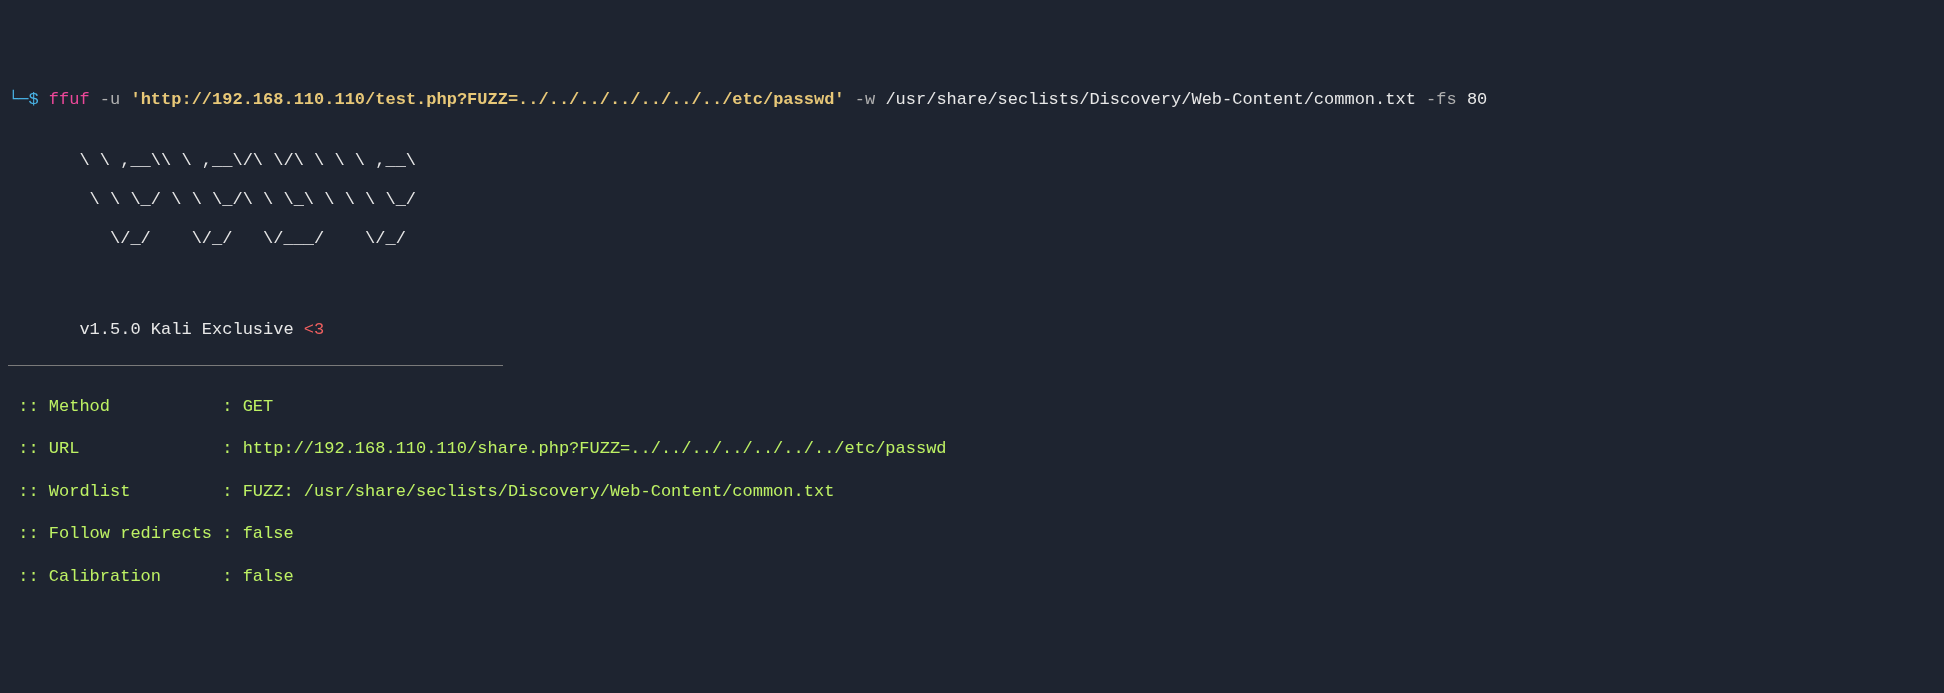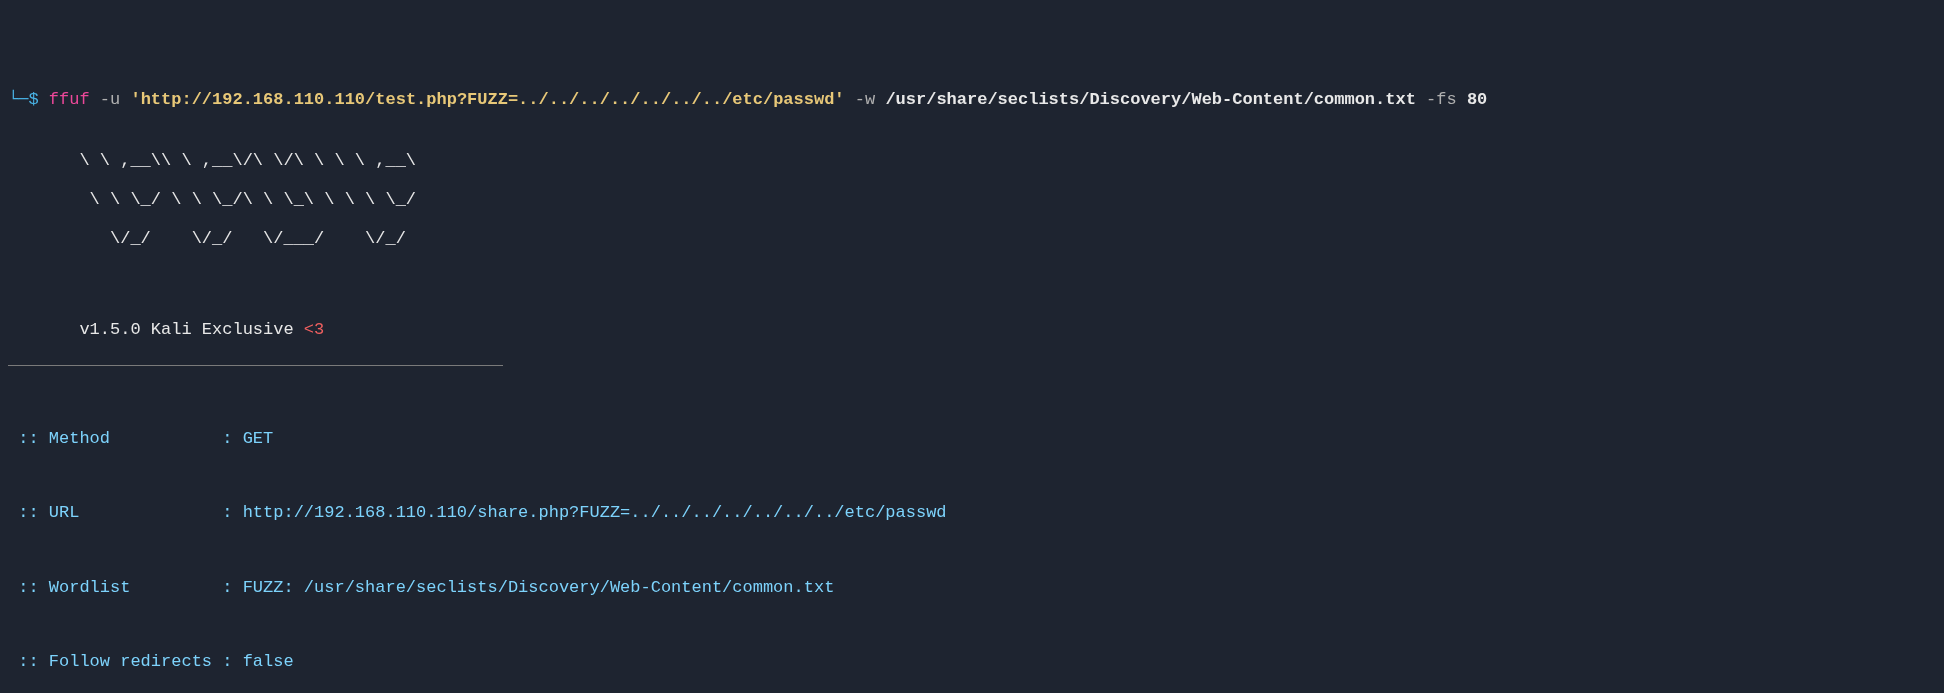--- a/index.html
+++ b/index.html
@@ -27,46 +27,44 @@
       color: #ec4899;
     }
     .cmd-flag {
       color: #b0b0b0;
     }
     .str-quoted {
       color: #e8c878;
       font-weight: bold;
     }
     .cmd-arg {
-      font-weight: bold;
+      font-weight: normal;
       color: #e8e8e8;
     }
     .cmd-num {
       color: #e8e8e8;
-      font-weight: bold;
     }
     .ascii-art {
       color: #e8e8e8;
       line-height: 1.15;
     }
     .version-line {
       color: #e8e8e8;
     }
     .heart {
       color: #f06060;
     }
     .divider {
       border: none;
       border-top: 1px solid #7a7a7a;
       width: 495px;
       margin: 4px 0 8px 0;
     }
     .info-line {
-      color: #7dd3fc;
-      margin-top: 32px;
+      color: #bef264;
     }
   </style>
 </head>
 <body>
 
 
 
 <div><span class="prompt-char">└─</span><span class="prompt-dollar">$ </span><span class="cmd-name">ffuf</span><span class="cmd-flag"> -u </span><span class="str-quoted">'http://192.168.110.110/test.php?FUZZ=../../../../../../../etc/passwd'</span><span class="cmd-flag"> -w </span><span class="cmd-arg">/usr/share/seclists/Discovery/Web-Content/common.txt</span><span class="cmd-flag"> -fs </span><span class="cmd-num">80</span></div>
 <div class="ascii-art">
 <div>       \ \ ,__\\ \ ,__\/\ \/\ \ \ \ ,__\</div>

